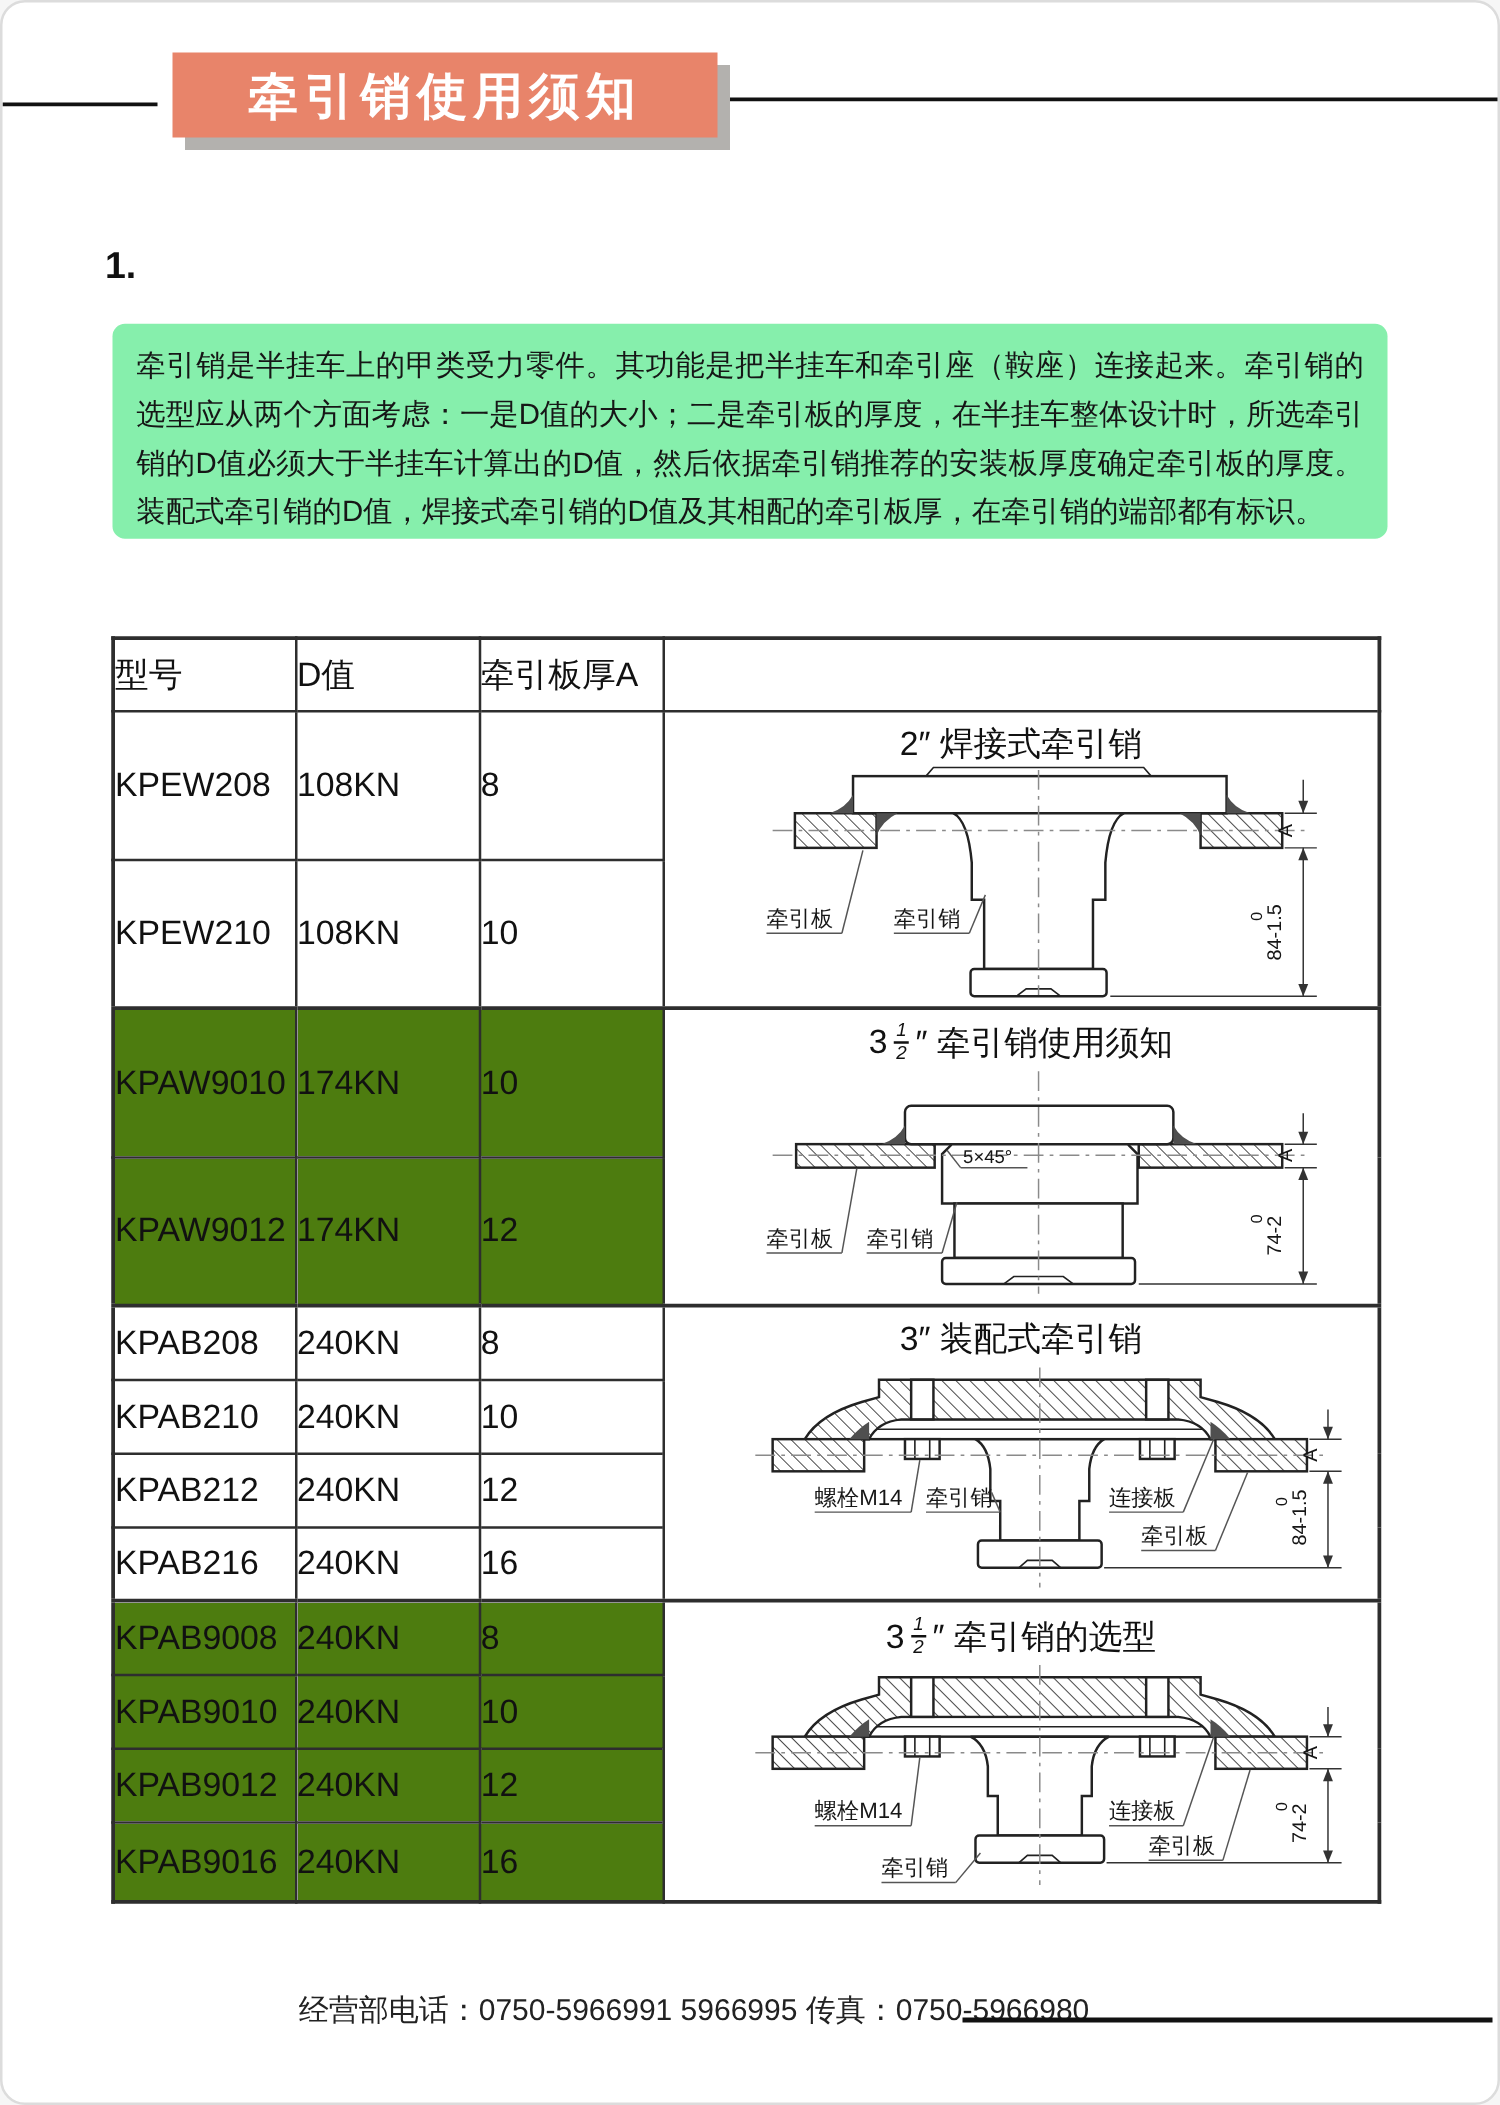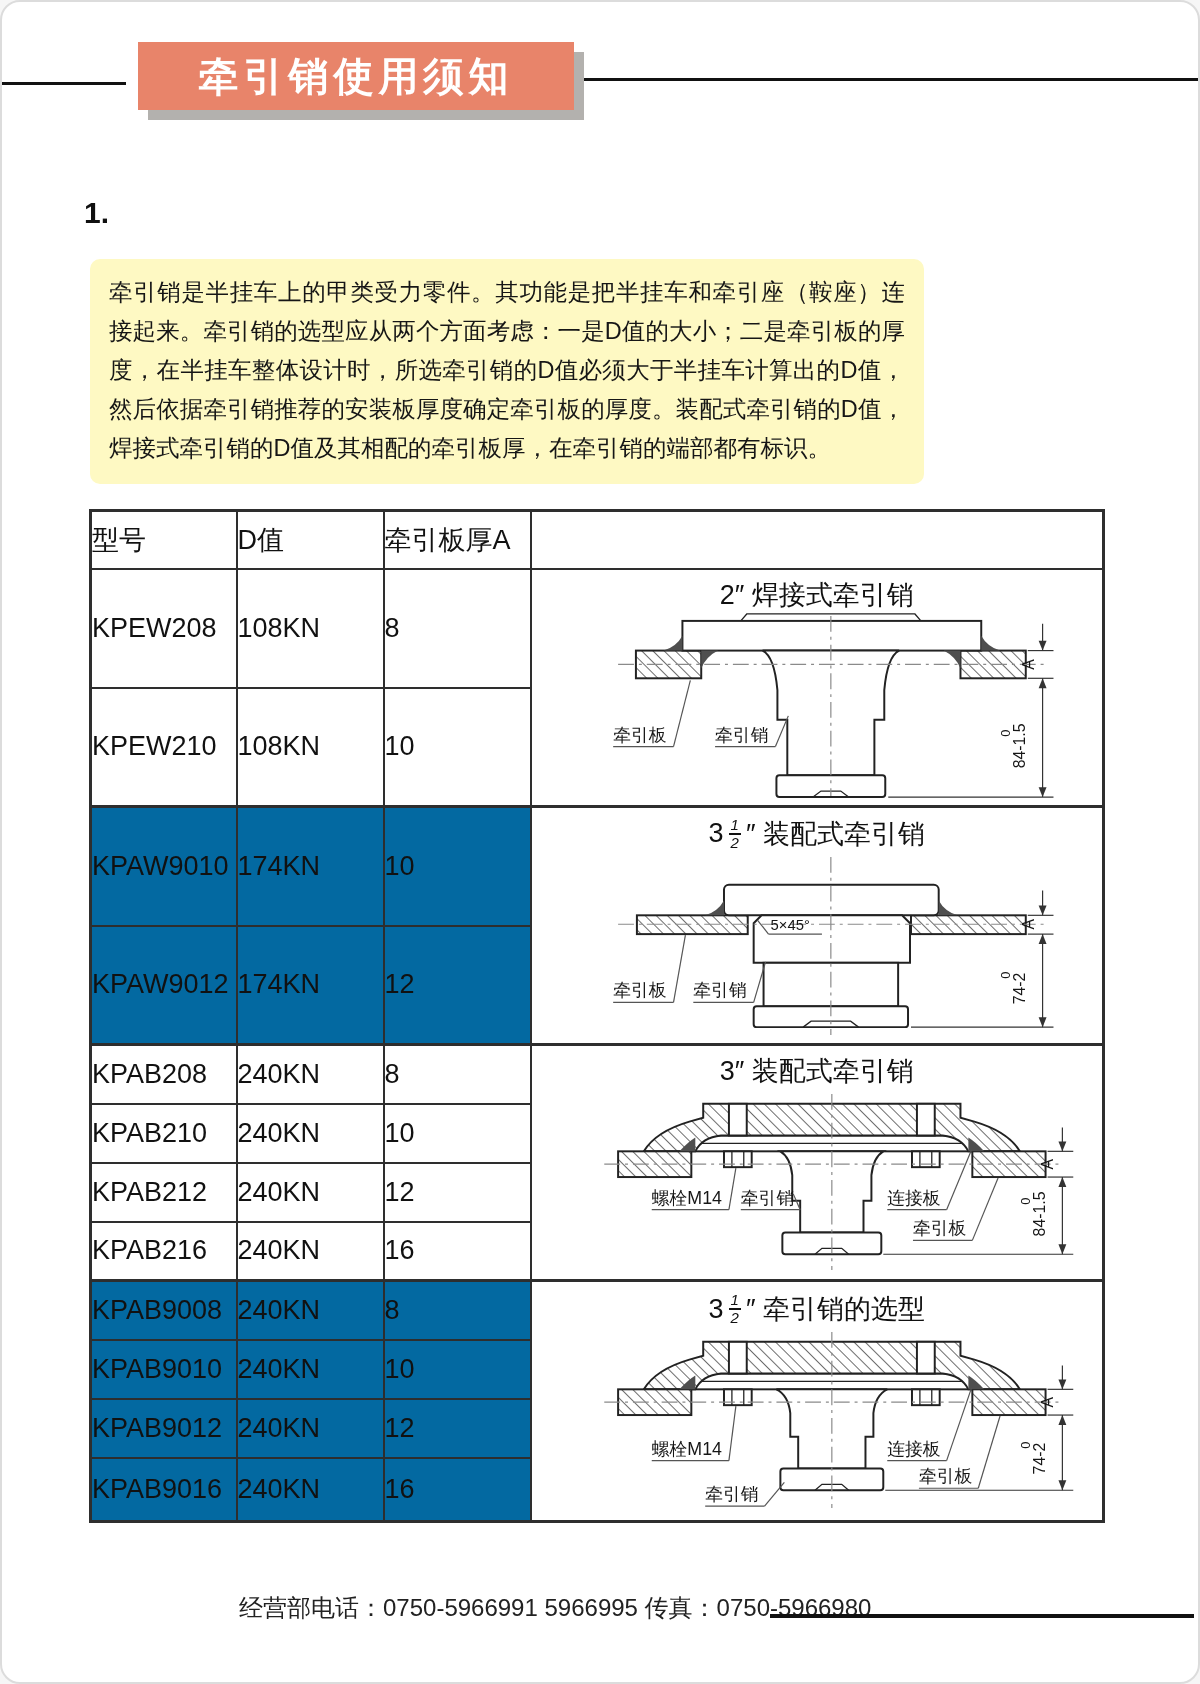--- a/index.html
+++ b/index.html
@@ -14,40 +14,40 @@
   .rule-right{left:550px;top:76px;width:650px;}
   .title-box{
     position:absolute;left:136px;top:40px;width:436px;height:68px;
     background:#E8846A;box-shadow:10px 10px 0 #b3b1ae;
     display:flex;align-items:center;justify-content:center;
   }
   .title-box h1{margin:0;color:#fff;font-size:40px;letter-spacing:5px;font-weight:700;}
   .sec-head{position:absolute;left:82px;top:194px;display:flex;align-items:baseline;font-size:30px;font-weight:700;color:#101010;}
   .sec-num{width:86px;}
   .intro{
-    position:absolute;left:88px;top:257px;width:834px;box-sizing:border-box;
-    background:#fef9c3;border-radius:10px;padding:14px 19px 16px 19px;
+    position:absolute;left:88px;top:257px;width:1020px;box-sizing:border-box;
+    background:#86efac;border-radius:10px;padding:14px 19px 2px 19px;
     font-size:23.5px;line-height:39px;color:#161616;text-align:justify;
   }
   table.kp{
     position:absolute;left:87px;top:507px;border-collapse:collapse;table-layout:fixed;
     border:3px solid #2e2e2e;background:#fff;
   }
   table.kp th,table.kp td{
     border:2px solid #2e2e2e;text-align:left;vertical-align:middle;
     font-size:27px;font-weight:400;color:#111;padding:0;overflow:hidden;
   }
   table.kp th{font-weight:500;}
   tr.h-row{height:58px;}
   tr.r-tall{height:119px;}
   tr.r-short{height:59px;}
   tr.r-last{height:64px;}
   tr.sec-start>td{border-top:3px solid #2e2e2e;}
   td.diagram{background:#fff;vertical-align:top;}
-  tr.shaded td{background:#0369a1;}
+  tr.shaded td{background:#4d7c0f;}
   tr.shaded td.diagram{background:#fff;}
   .dg-title{font-size:27px;color:#111;margin-top:4px;height:34px;display:flex;justify-content:center;align-items:center;gap:3px;font-weight:400;}
   .frac{display:inline-flex;flex-direction:column;align-items:center;font-size:15px;line-height:1.05;margin:0 2px;font-style:normal;}
   .frac .den{border-top:2px solid #111;padding:0 2px;}
   .frac .num{padding:0 2px;}
   .dgsvg{display:block;margin:0 auto;}
   
   .white{fill:#fff;stroke:#222;stroke-width:2;}
   .hstk{stroke:#222;stroke-width:2;}
   .dark{fill:#4f4f4f;stroke:none;}
@@ -159,21 +159,21 @@
       <td>KPAW9010</td>
       <td>174KN</td>
       <td>10</td>
       <td class="diagram" rowspan="2">
         <div class="dg-title">
           <span>3</span>
               <span class="frac">
                 <i class="num">1</i>
                 <i class="den">2</i>
               </span>
-              <span>″ 装配式牵引销</span>
+              <span>″ 牵引销使用须知</span>
         </div>
         <svg class="dgsvg" width="565" height="188" viewBox="0 0 569 190">
           <defs>
             <pattern id="ph2" width="8" height="8" patternUnits="userSpaceOnUse" patternTransform="rotate(-45)">
               <rect width="8" height="8" fill="#fff"></rect>
                   <line x1="0" y1="0" x2="0" y2="8" stroke="#2e2e2e" stroke-width="1.4"></line>
             </pattern>
           </defs>
           <rect class="hstk" x="103" y="65" width="112" height="19" fill="url(#ph2)"></rect>
           <rect class="hstk" x="380" y="65" width="116" height="19" fill="url(#ph2)"></rect>

